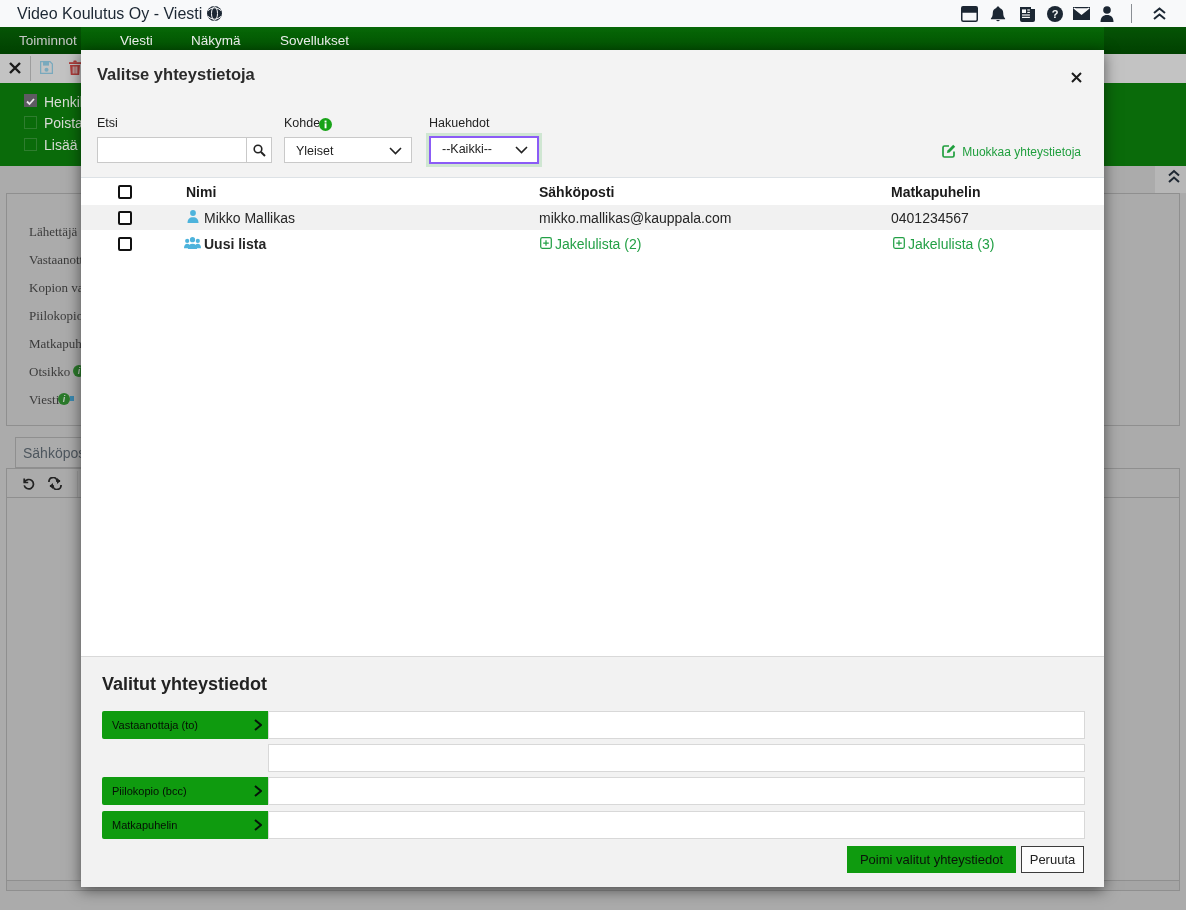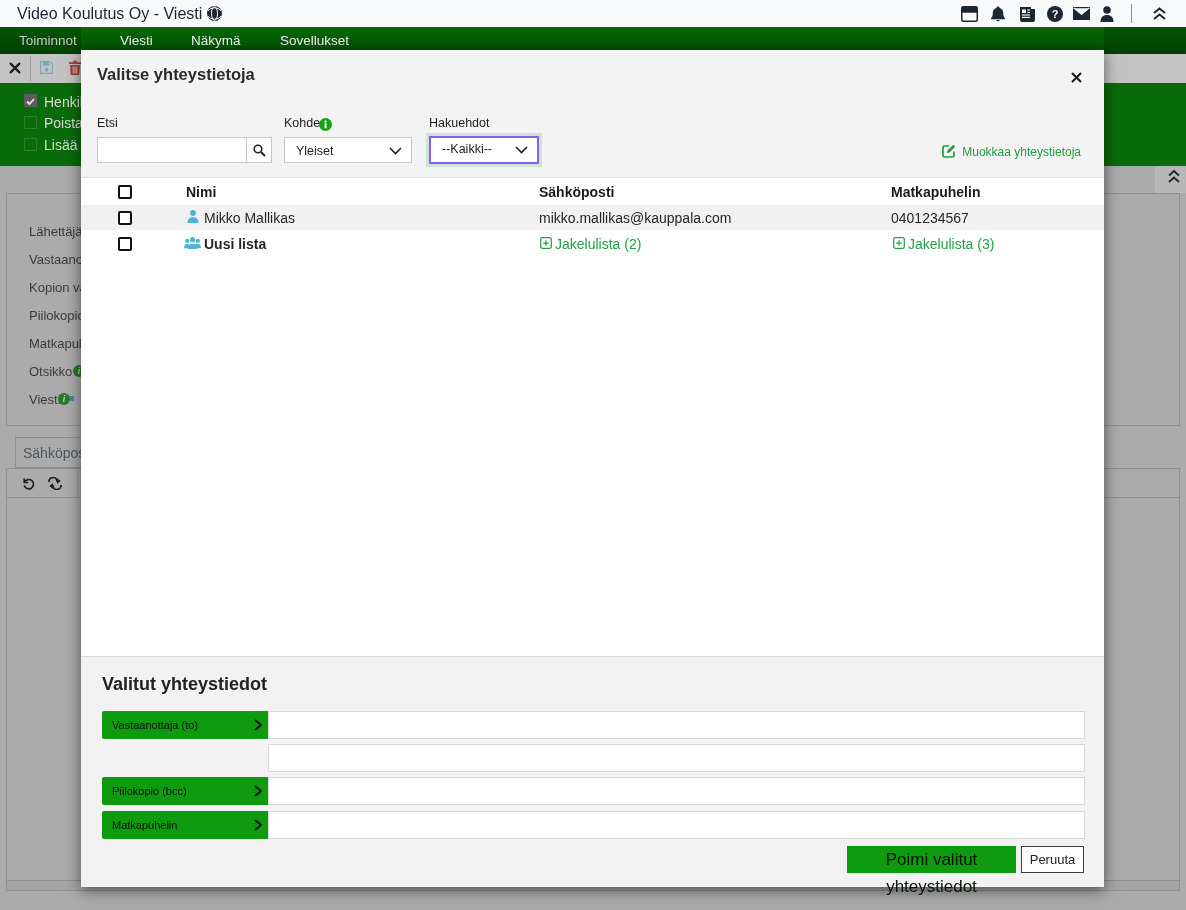--- a/index.html
+++ b/index.html
@@ -23,21 +23,21 @@
   #toolbar { left:0; top:54px; width:1186px; height:29px; background:#c3c3c3; }
   .tdiv { position:absolute; top:2px; width:1px; height:25px; background:#9d9d9d; }
   #greenpanel { left:0; top:83px; width:1186px; height:83px; background:#0a6b0a; }
   .gcb { position:absolute; left:24px; width:13px; height:13px; }
   .gcb.unchecked { border:1px solid #2f7d2f; }
   .glabel { position:absolute; left:44px; font-size:14px; color:#d9dcd6; }
   #collapsebtn { left:1155px; top:166px; width:31px; height:27px; background:#b7b7b7; }
 
   .bgpanel { border:1px solid #8f8f8f; }
   #bgform { left:6px; top:193px; width:1174px; height:233px; }
-  .bglabel { position:absolute; left:22px; font-size:13px; color:#3b3b3b; white-space:nowrap; }
+  .bglabel { position:absolute; left:22px; font-size:13px; color:#3b3b3b; white-space:nowrap;font-family:Liberation Serif, serif; }
   .bginfo { position:absolute; width:12px; height:12px; border-radius:50%; background:#2b7a2b;
             color:#b9c6b9; font-size:9px; font-weight:bold; text-align:center; line-height:12px; font-style:italic;}
   #bgtab { left:15px; top:437px; width:114px; height:31px; border:1px solid #8f8f8f; }
   #bgtab span { position:absolute; left:7px; top:7px; font-size:14px; color:#4d565e; }
   #bgedittools { left:6px; top:468px; width:1174px; height:30px; border:1px solid #8f8f8f; }
   #bgeditor { left:6px; top:497px; width:1174px; height:384px; border:1px solid #8f8f8f; }
   #bgfooter { left:6px; top:880px; width:1174px; height:11px; background:#a5a5a5; border:1px solid #8f8f8f; }
 
   
   #modal { left:81px; top:50px; width:1023px; height:837px; background:#f3f3f3;
@@ -63,21 +63,21 @@
   
   #bsec { left:0px; top:606px; width:1023px; height:231px; background:#f2f2f2;
           border-top:1px solid #d9d9d9; }
   #bsec h4 { position:absolute; left:21px; top:17px; font-size:18px; color:#222; }
   .gbtn { position:absolute; left:21px; width:168px; height:28px; background:#0f9b0f;
           border-radius:2px; color:#051005; font-size:11px; line-height:28px; padding-left:10px; }
   .gbtn svg { position:absolute; right:8px; top:8px; }
   .binput { position:absolute; left:187px; width:817px; height:28px; background:#fff;
             border:1px solid #d8d8d8; }
   #poimi { position:absolute; left:766px; top:189px; width:169px; height:27px; background:#0f9b0f;
-           font-size:17px; color:#0a140a; text-align:center; line-height:27px; }
+           font-size:13px; color:#0a140a; text-align:center; line-height:27px; }
   #peruuta { position:absolute; left:940px; top:189px; width:63px; height:27px; background:#fdfdfd;
              border:1px solid #3c3c3c; font-size:13px; color:#222; text-align:center; line-height:25px; }
 </style>
 </head>
 <body>
 
 <div class="abs" id="topbar">
   <div class="abs" id="apptitle">Video Koulutus Oy - Viesti</div>
   <svg class="abs" style="left:207px;top:6px" width="15" height="15" viewBox="0 0 15 15">
     <circle cx="7.5" cy="7.5" r="7.5" fill="#1c2733"></circle>

